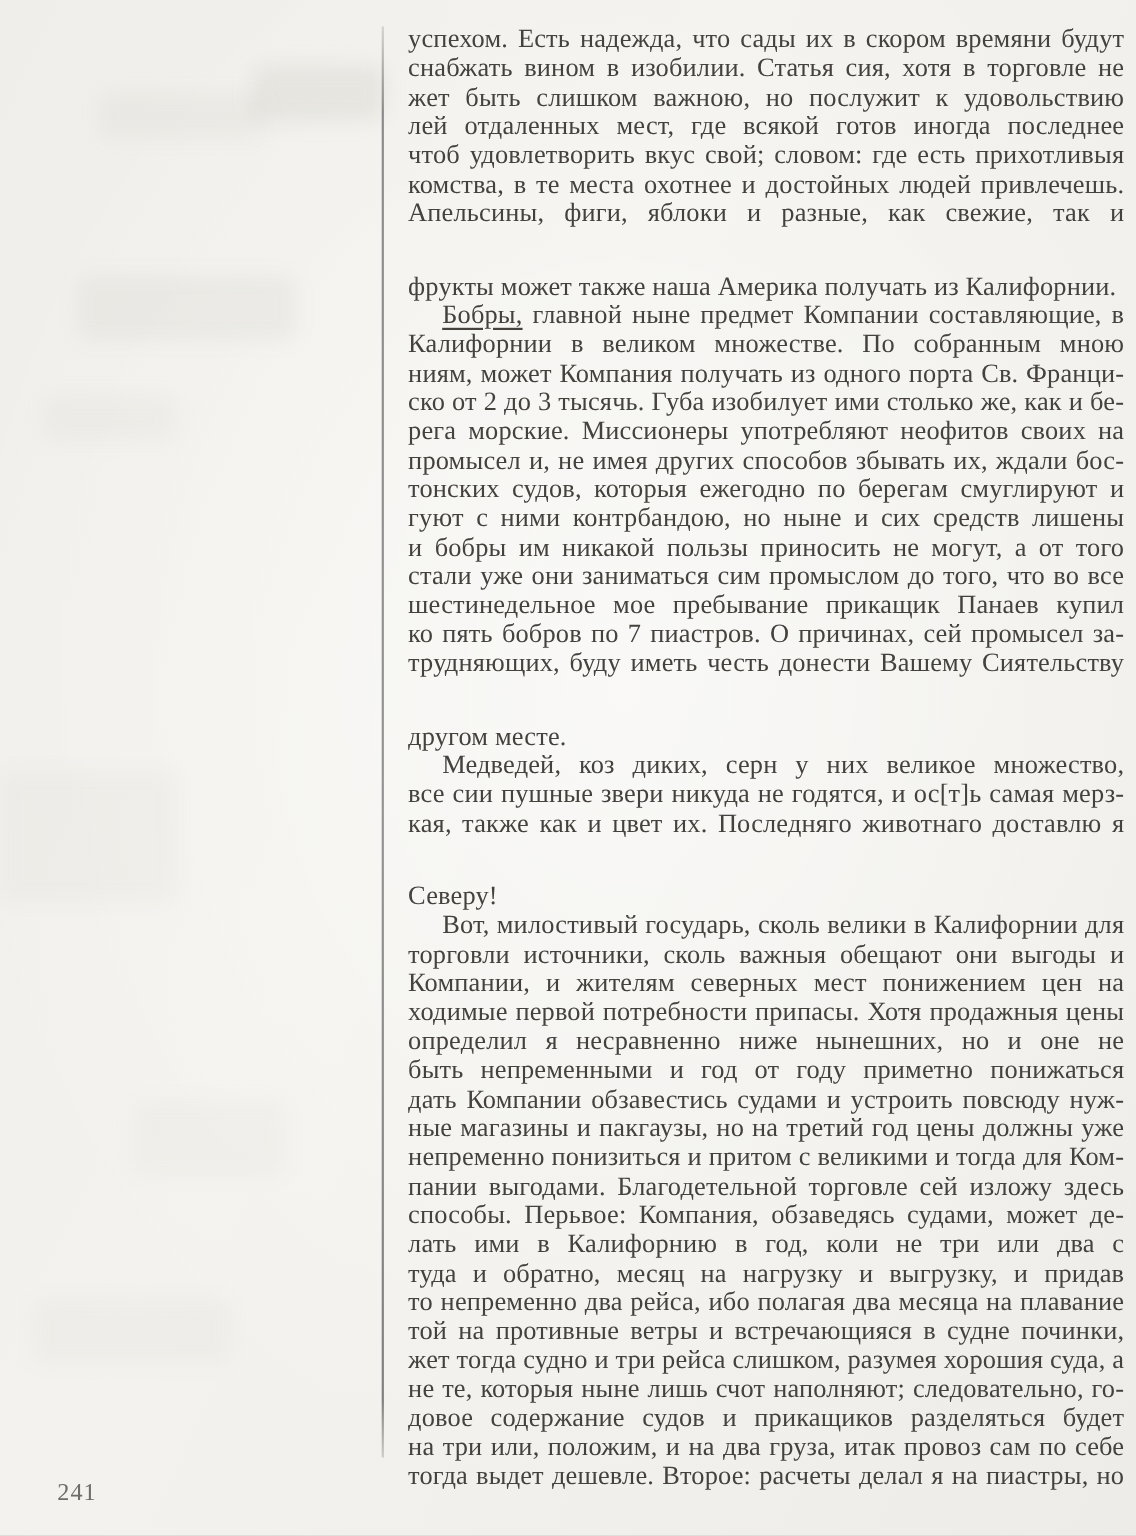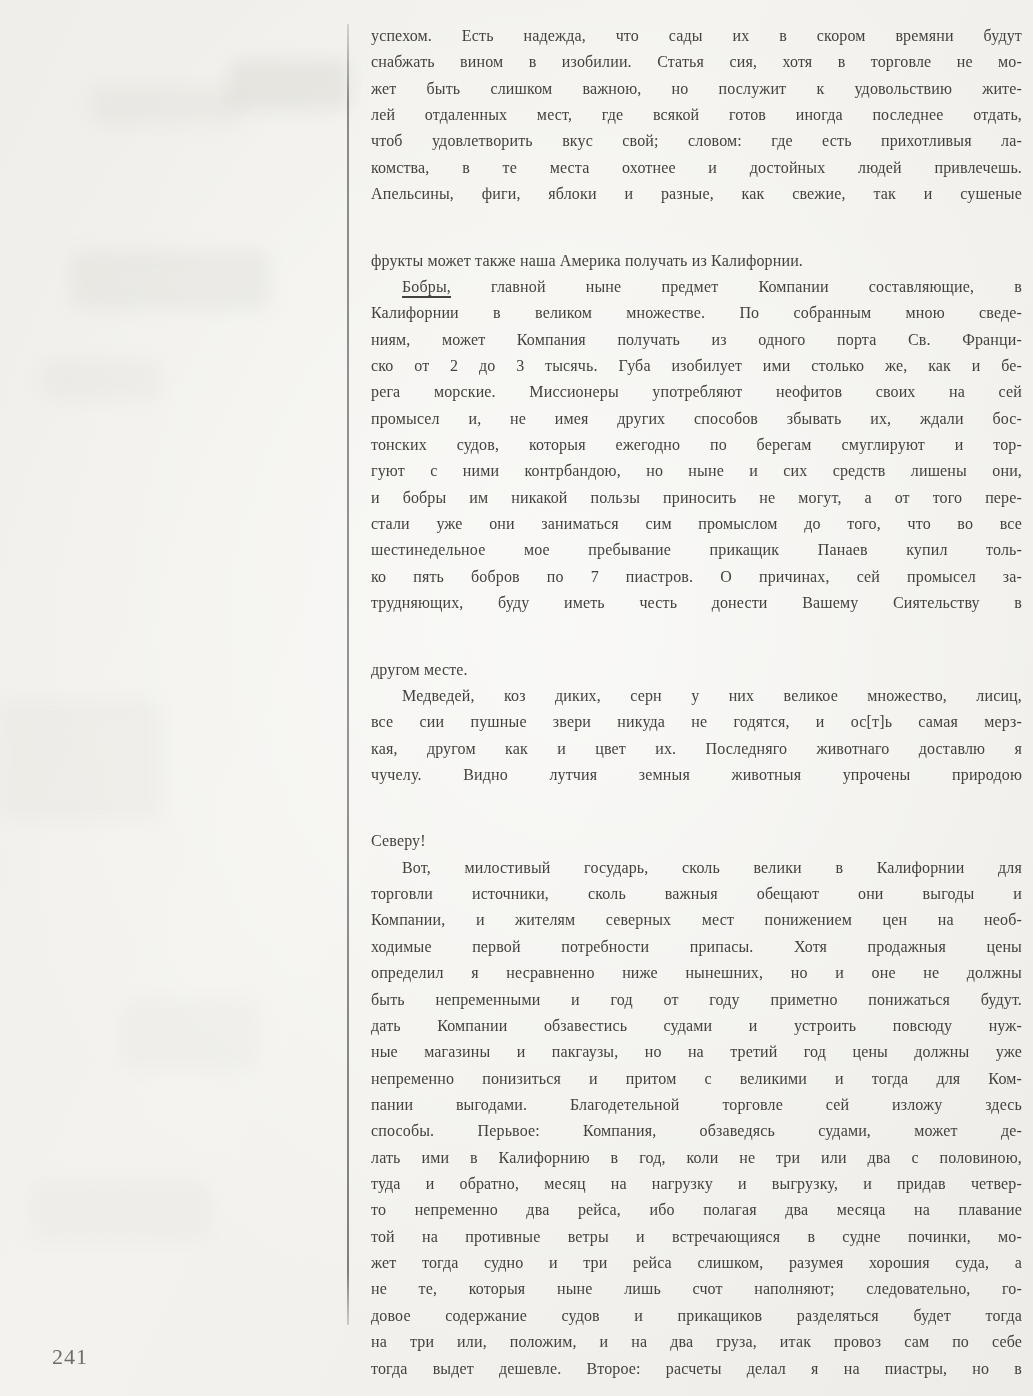--- a/index.html
+++ b/index.html
@@ -27,21 +27,21 @@
     top: 24px;
     width: 2px;
     height: 1301px;
     background: linear-gradient(to bottom, rgba(120,120,120,0.25), #8b8b8b 6%, #949494 55%, #7f7f7f 96%, rgba(120,120,120,0.3));
   }
   .text-block {
     position: absolute;
     left: 371px;
     top: 23px;
     width: 651px;
-    font-size: 16px;
+    font-size: 24px;
     line-height: 26.37px;
     color: #45423e;
     letter-spacing: 0.15px;
     text-rendering: optimizeLegibility;
   }
   .para { margin: 0; }
   .line {
     text-align: justify;
     text-align-last: justify;
     height: 26.37px;
@@ -106,22 +106,21 @@
         <div class="line">и бобры им никакой пользы приносить не могут, а от того пере-</div>
         <div class="line">стали уже они заниматься сим промыслом до того, что во все</div>
         <div class="line">шестинедельное мое пребывание прикащик Панаев купил толь-</div>
         <div class="line">ко пять бобров по 7 пиастров. О причинах, сей промысел за-</div>
         <div class="line">трудняющих, буду иметь честь донести Вашему Сиятельству в</div>
         <div class="line endline">другом месте.</div>
       </div>
       <div class="para para-indent">
         <div class="line">Медведей, коз диких, серн у них великое множество, лисиц,</div>
         <div class="line">все сии пушные звери никуда не годятся, и ос[т]ь самая мерз-</div>
-        <div class="line">кая, другом как и цвет их. Последняго животнаго доставлю я</div>
-        <div class="line">чучелу. Видно лутчия земныя животныя упрочены природою</div>
+        <div class="line">кая, также как и цвет их. Последняго животнаго доставлю я</div>
         <div class="line endline">Северу!</div>
       </div>
       <div class="para para-indent">
         <div class="line">Вот, милостивый государь, сколь велики в Калифорнии для</div>
         <div class="line">торговли источники, сколь важныя обещают они выгоды и</div>
         <div class="line">Компании, и жителям северных мест понижением цен на необ-</div>
         <div class="line">ходимые первой потребности припасы. Хотя продажныя цены</div>
         <div class="line">определил я несравненно ниже нынешних, но и оне не должны</div>
         <div class="line">быть непременными и год от году приметно понижаться будут.</div>
         <div class="line">дать Компании обзавестись судами и устроить повсюду нуж-</div>

